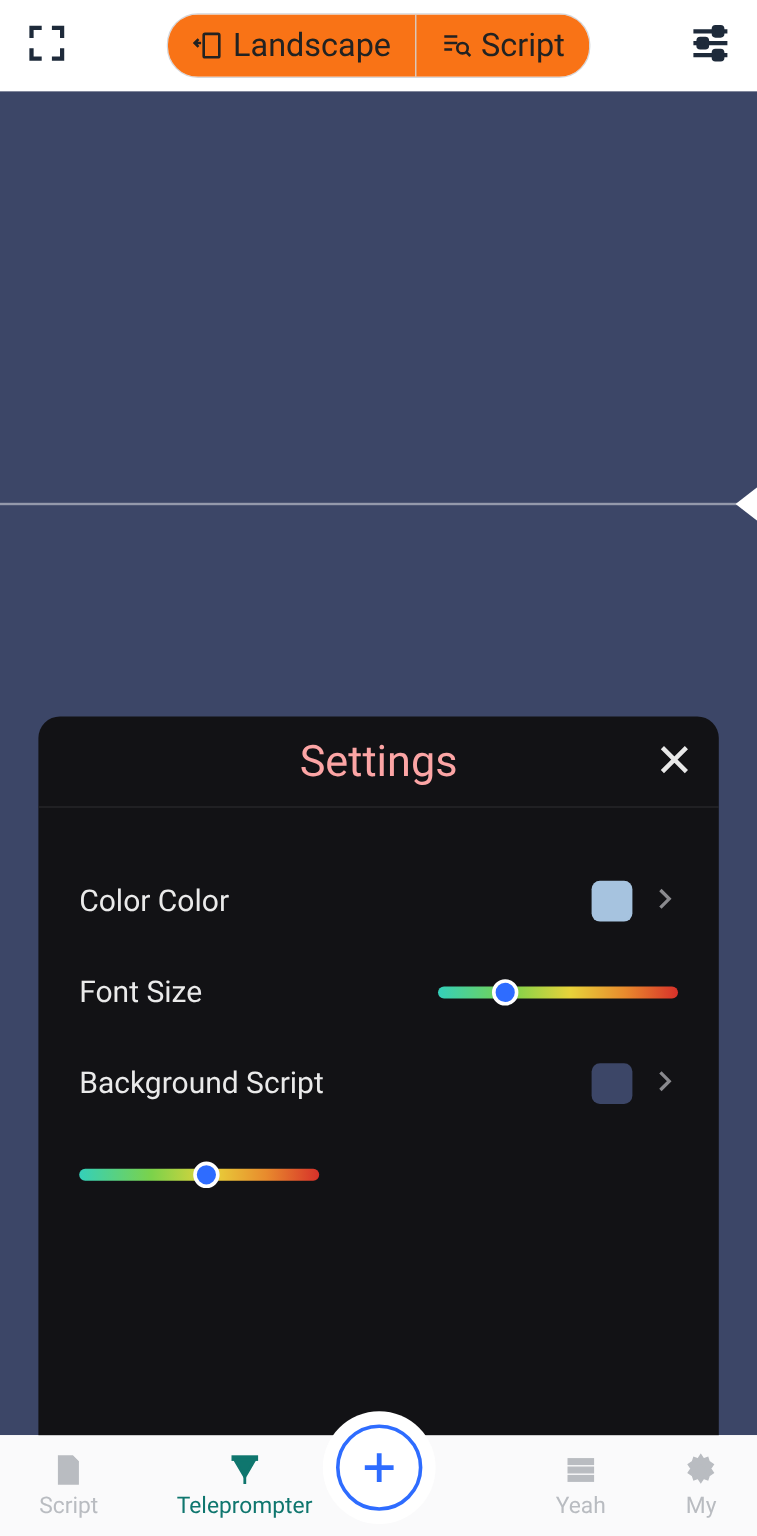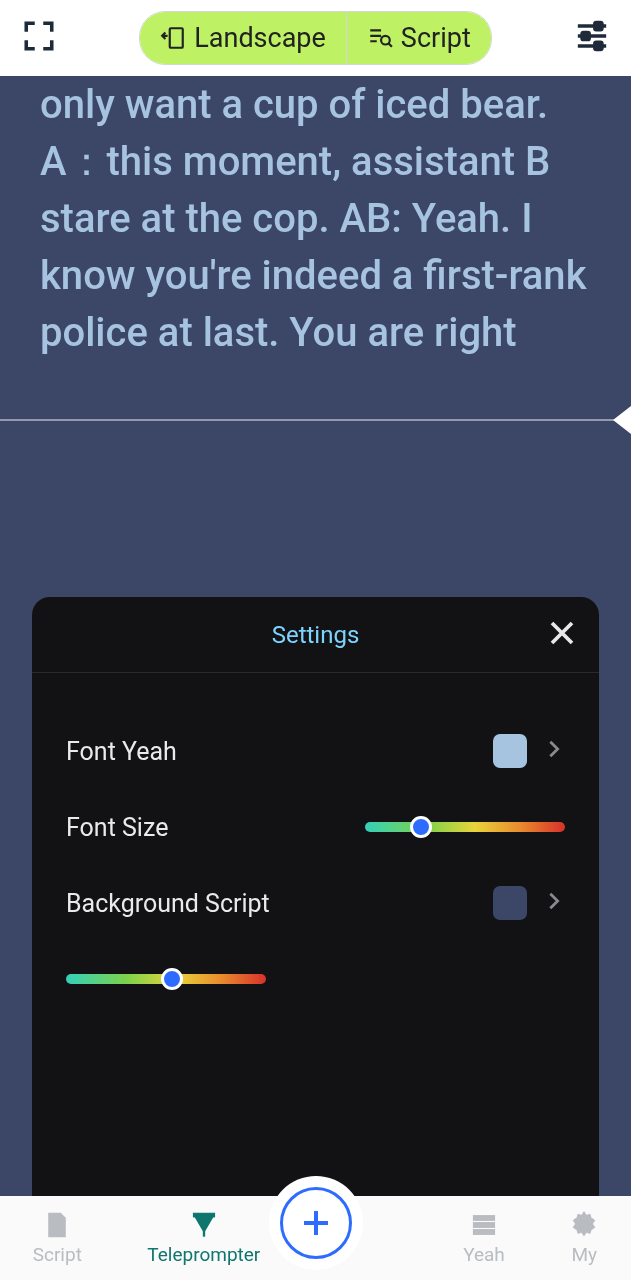--- a/index.html
+++ b/index.html
@@ -4,37 +4,37 @@
 <style>
   * { margin:0; padding:0; box-sizing:border-box; font-family:-apple-system,BlinkMacSystemFont,"Segoe UI",Roboto,Helvetica,Arial,sans-serif; }
   html,body { width:631px; height:1280px; overflow:hidden; }
   body { background:#ffffff; position:relative; }
 
   
   .topbar { position:absolute; top:0; left:0; right:0; height:76px; background:#ffffff; display:flex; align-items:center; justify-content:space-between; padding:0 22px; z-index:5; }
   .expand-icon svg { width:34px; height:34px; stroke:#1e2a3a; stroke-width:2.5; fill:none; }
   .settings-icon svg { width:34px; height:34px; stroke:#1e2a3a; stroke-width:2.5; fill:#1e2a3a; }
   .seg { display:flex; border:1px solid #d3d6db; border-radius:26px; overflow:hidden; }
-  .seg-btn { display:flex; align-items:center; gap:8px; padding:10px 20px; font-size:27px; color:#222; background:#bef264; }
+  .seg-btn { display:flex; align-items:center; gap:8px; padding:10px 20px; font-size:27px; color:#222; background:#f97316; }
   .seg-btn + .seg-btn { border-left:1px solid #d3d6db; }
   .seg-btn svg { width:26px; height:26px; stroke:#222; stroke-width:2; fill:none; }
 
   
   .prompter { position:absolute; top:76px; left:0; right:0; bottom:84px; background:#3c4667; }
   .prompter-text { padding:0 40px; font-size:40px; line-height:57px; color:#a6c3df; font-weight:500; }
   .ref-line { position:absolute; top:343px; left:0; right:0; height:2px; background:rgba(255,255,255,.45); }
   .ref-marker { position:absolute; top:330px; right:0; width:0; height:0; border-top:14px solid transparent; border-bottom:14px solid transparent; border-right:18px solid #fff; }
 
   .play-circle { position:absolute; left:50%; transform:translateX(-50%); top:876px; width:112px; height:112px; border-radius:50%; border:3px solid rgba(0,0,0,.55); display:flex; align-items:center; justify-content:center; background:rgba(0,0,0,0); }
   .play-circle svg { width:34px; height:34px; fill:rgba(70,70,70,.85); }
 
   
   .panel { position:absolute; left:32px; right:32px; top:597px; bottom:0; background:#121215; border-radius:18px 18px 0 0; z-index:10; }
   .panel-header { position:relative; height:76px; border-bottom:1px solid #2a2a2e; display:flex; align-items:center; justify-content:center; }
-  .panel-title { color:#7dd3fc; font-size:24px; }
+  .panel-title { color:#fca5a5; font-size:36px; }
   .panel-close { position:absolute; right:22px; top:50%; transform:translateY(-50%); }
   .panel-close svg { width:30px; height:30px; stroke:#e8e8e8; stroke-width:3; }
   .panel-body { padding:40px 34px 0; }
   .row { display:flex; align-items:center; justify-content:space-between; height:76px; }
   .row-label { color:#eaeaea; font-size:25px; }
   .row-right { display:flex; align-items:center; gap:16px; }
   .swatch { width:34px; height:34px; border-radius:7px; }
   .chev svg { width:22px; height:22px; stroke:#8a8a8e; stroke-width:3; fill:none; }
   .gradient-track { position:relative; width:200px; height:10px; border-radius:5px; background:linear-gradient(90deg,#34d0ba 0%,#7bd24b 30%,#e8d33a 55%,#e88a2d 78%,#d7312a 100%); }
   .thumb { position:absolute; top:50%; width:22px; height:22px; border-radius:50%; background:#2e6cff; border:3px solid #fff; transform:translate(-50%,-50%); }
@@ -82,21 +82,20 @@
     <svg viewBox="0 0 24 24">
         <path d="M2 5h20M2 12h20M2 19h20" stroke-width="2.5" fill="none"></path>
         <rect x="14" y="2.5" width="5" height="5" rx="1"></rect>
         <rect x="5" y="9.5" width="5" height="5" rx="1"></rect>
         <rect x="14" y="16.5" width="5" height="5" rx="1"></rect>
       </svg>
   </div>
 </div>
 
 <div class="prompter">
-  <div class="prompter-text">only want a cup of iced bear. A：this moment, assistant B stare at the cop. AB: Yeah. I know you're indeed a first-rank police at last. You are right</div>
   <div class="ref-line"></div>
   <div class="ref-marker"></div>
   <div class="play-circle">
     <svg viewBox="0 0 24 24">
         <path d="M6 3l15 9-15 9z"></path>
       </svg>
   </div>
 </div>
 
 <div class="panel">
@@ -104,21 +103,21 @@
     <div class="panel-title">Settings</div>
     <div class="panel-close">
       <svg viewBox="0 0 24 24">
           <path d="M4 4l16 16M20 4L4 20"></path>
         </svg>
     </div>
   </div>
   <div class="panel-body">
 
     <div class="row">
-      <div class="row-label">Font Yeah</div>
+      <div class="row-label">Color Color</div>
       <div class="row-right">
         <div class="swatch" style="background:#a6c3df"></div>
         <div class="chev"><svg viewBox="0 0 24 24">
               <path d="M8 4l8 8-8 8"></path>
             </svg></div>
       </div>
     </div>
 
     <div class="row">
       <div class="row-label">Font Size</div>

